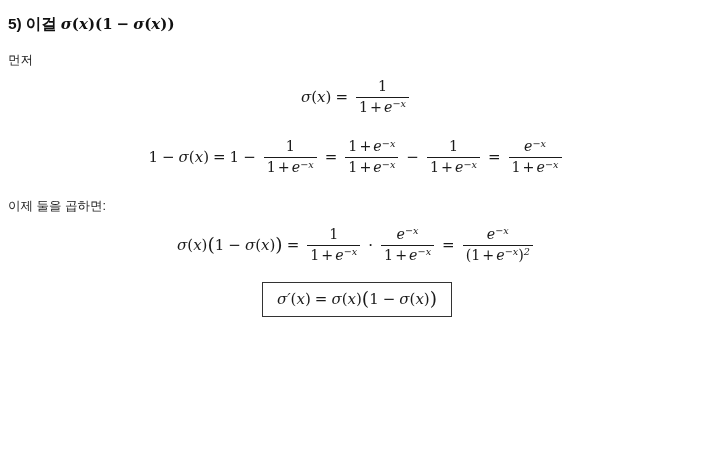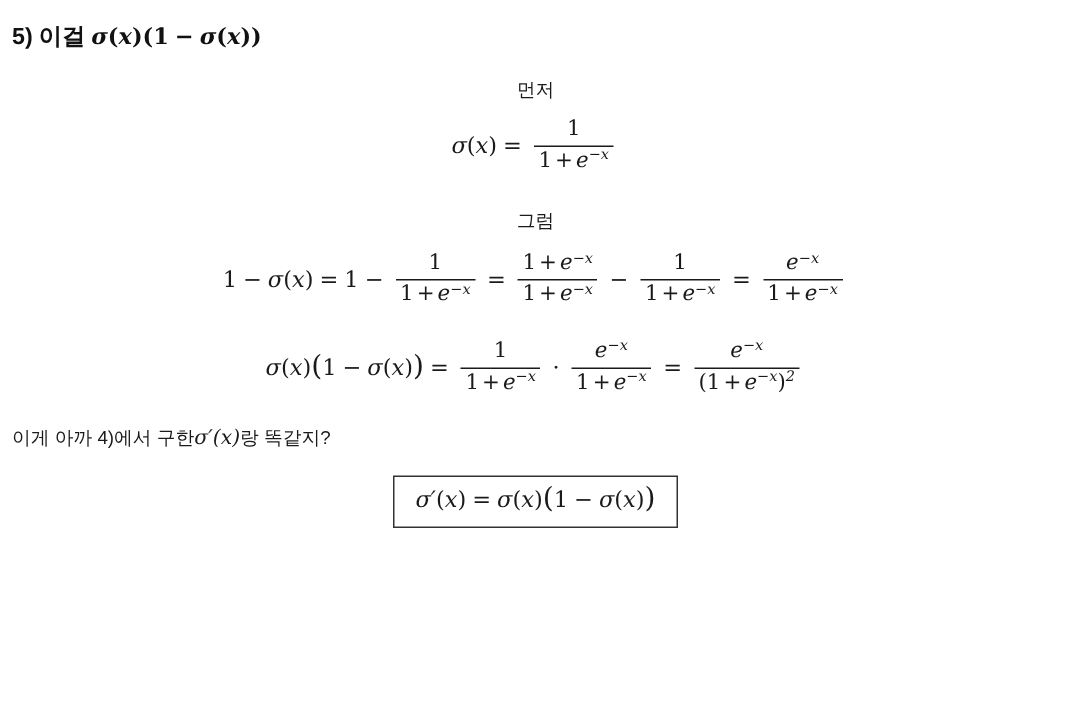--- a/index.html
+++ b/index.html
@@ -28,21 +28,21 @@
     align-items: baseline;
     gap: 4px;
     white-space: nowrap;
   }
   .para {
     font-size: 12.5px;
     color: #1a1a1a;
     margin: 0 0 12px 0;
     line-height: 1.5;
   }
-  .para-tight { margin-bottom: 8px; text-align: center; }
+  .para-tight { margin-bottom: 8px; }
   .eq-block {
     text-align: center;
     margin: 10px 0 18px 0;
   }
   .eq-block.eq1 { margin: 8px 0 22px 0; }
   .eq-block.eq2 { margin: 10px 0 20px 0; }
   .eq-block.eq3 { margin: 10px 0 18px 0; }
 
   
   .math {
@@ -151,21 +151,20 @@
       <span class="frac">
         <span class="num-part">1</span>
         <span class="bar"></span>
         <span class="den-part">
           <span>1</span><span class="mo tight">+</span><span class="mi">e</span><span class="sup-up">−x</span>
         </span>
       </span>
     </span>
   </div>
 
-  <p class="para para-tight">그럼</p>
 
   <div class="eq-block eq2">
     <span class="math">
       <span>1</span>
         <span class="mo">−</span>
         <span class="mi">σ</span>
         <span class="paren">(</span>
         <span class="mi">x</span>
         <span class="paren">)</span>
       <span class="mo">=</span>
@@ -202,20 +201,21 @@
           <span class="mi">e</span><span class="sup-up">−x</span>
         </span>
         <span class="bar"></span>
         <span class="den-part">
           <span>1</span><span class="mo tight">+</span><span class="mi">e</span><span class="sup-up">−x</span>
         </span>
       </span>
     </span>
   </div>
 
+  <p class="para para-tight">이제 둘을 곱하면:</p>
 
   <div class="eq-block eq3">
     <span class="math">
       <span class="mi">σ</span>
         <span class="paren">(</span>
         <span class="mi">x</span>
         <span class="paren">)</span>
         <span class="paren big-paren">(</span>
         <span>1</span>
         <span class="mo">−</span>
@@ -248,23 +248,20 @@
           <span class="mi">e</span><span class="sup-up">−x</span>
         </span>
         <span class="bar"></span>
         <span class="den-part">
           <span class="paren">(</span><span>1</span><span class="mo tight">+</span><span class="mi">e</span><span class="sup-up">−x</span><span class="paren">)</span><span class="sup-up">2</span>
         </span>
       </span>
     </span>
   </div>
 
-  <p class="para">
-    <span>이게 아까 4)에서 구한</span><span class="inline-math"><span class="mi">σ</span><span class="prime">′</span><span class="paren">(</span><span class="mi">x</span><span class="paren">)</span></span><span>랑 똑같지?</span>
-  </p>
 
 
   <div class="boxed-wrap">
     <div class="boxed">
       <span class="math">
         <span class="mi">σ</span>
           <span class="prime">′</span>
           <span class="paren">(</span>
           <span class="mi">x</span>
           <span class="paren">)</span>

